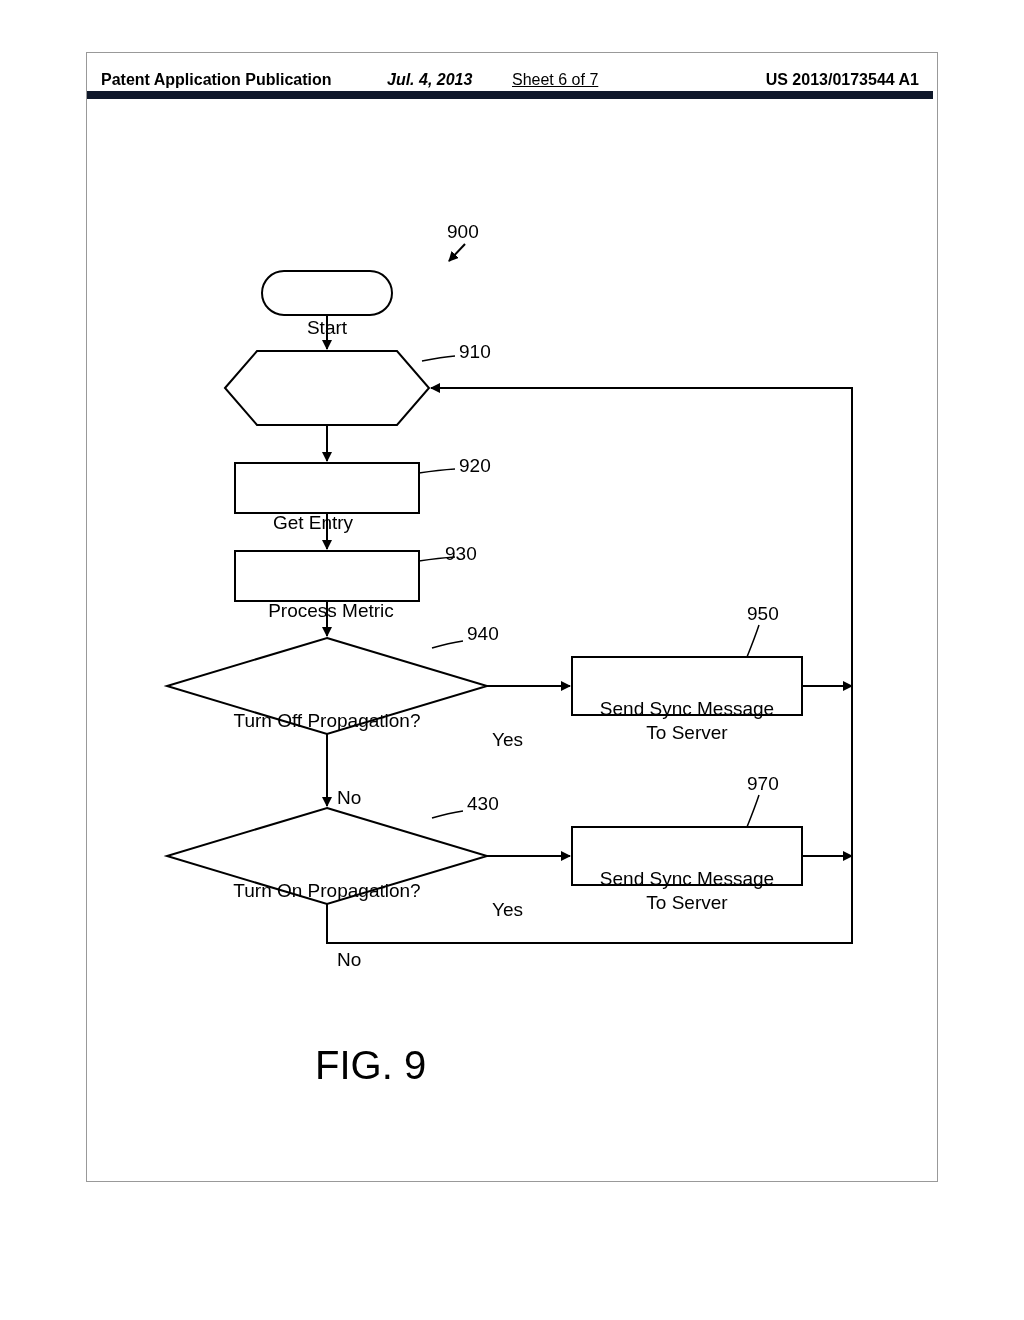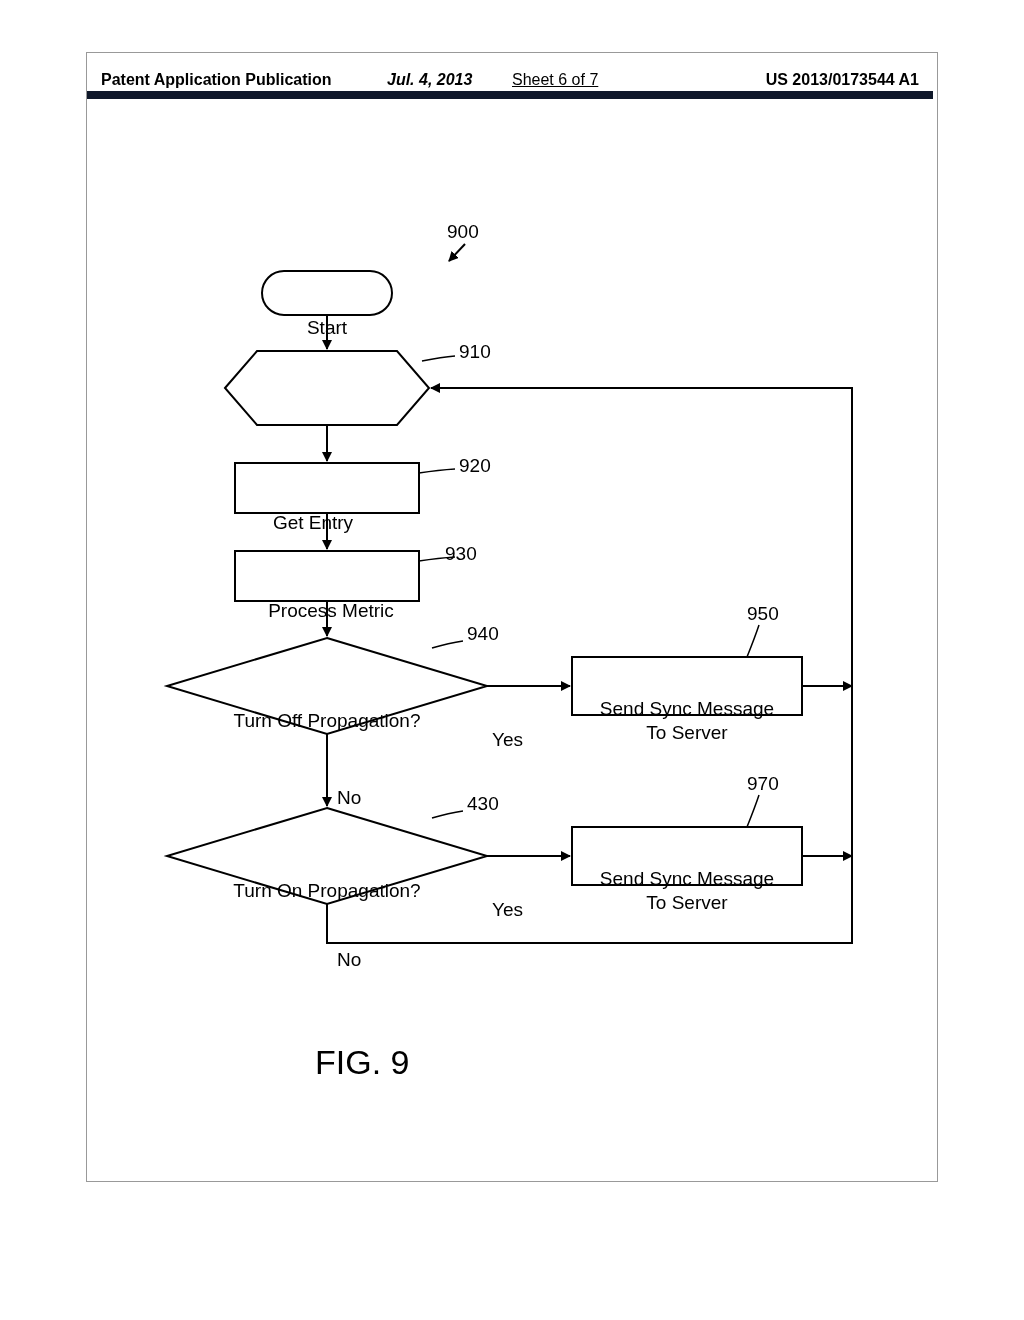--- a/index.html
+++ b/index.html
@@ -53,21 +53,21 @@
     font-size: 19px;
     line-height: 1.25;
     margin-top: 35px;
   }
   .ref {
     position: absolute;
     font-size: 19px;
   }
   .fig-caption {
     position: absolute;
-    font-size: 34px;
+    font-size: 40px;
   }
 </style>
 </head>
 <body>
 
 <div class="page">
 
   <div class="header">
     <div class="hdr-text hdr-left">Patent Application Publication</div>
     <div class="hdr-text hdr-mid">Jul. 4, 2013</div>

